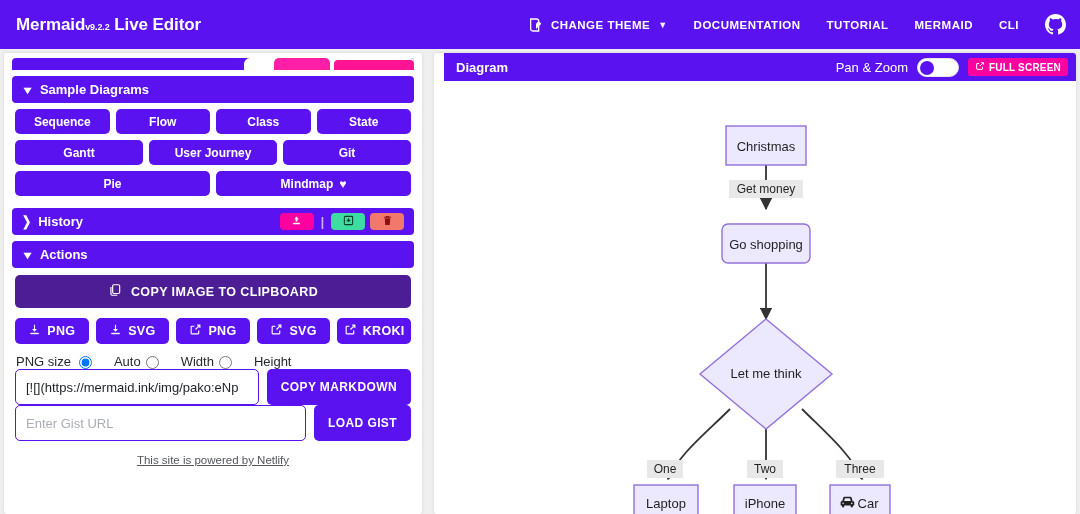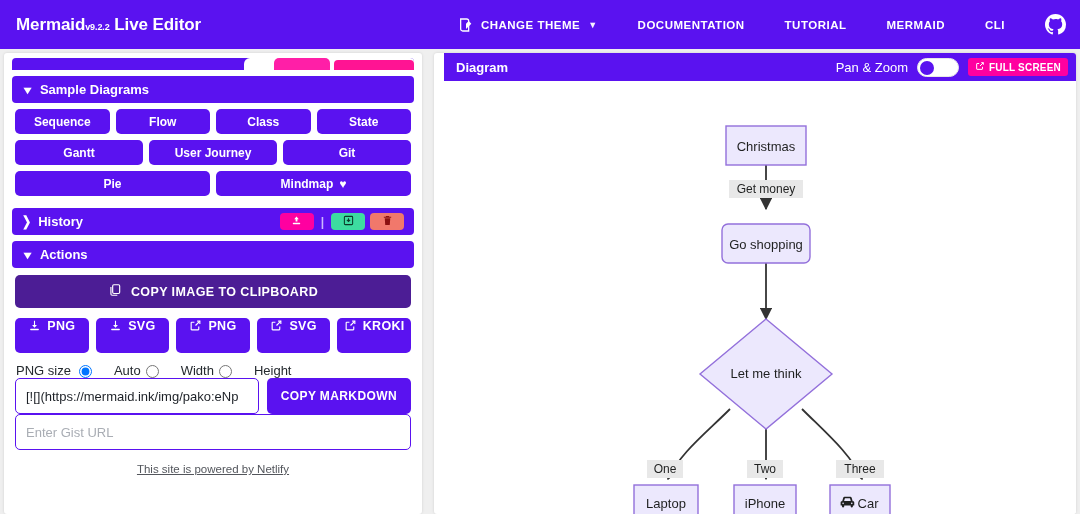--- a/index.html
+++ b/index.html
@@ -12,21 +12,21 @@
   }
 
   
   .navbar {
     height:49px; background:#5a12f0;
     display:flex; align-items:center; justify-content:space-between;
     padding:0 14px 0 16px; color:#fff;
   }
   .brand { font-size:17px; font-weight:bold; letter-spacing:-0.1px; white-space:nowrap; }
   .brand .ver { font-size:9px; font-weight:bold; vertical-align:baseline; }
-  .navlinks { display:flex; align-items:center; gap:40px; }
+  .navlinks { display:flex; align-items:center; gap:26px; }
   .navlink {
     font-size:11.5px; font-weight:bold; letter-spacing:0.5px;
     color:#fff; text-decoration:none; white-space:nowrap;
     display:flex; align-items:center; gap:7px;
   }
   .navlink svg { display:block; }
   .chev { font-size:9px; opacity:.95; margin-left:1px; }
 
   
   .body-wrap { display:flex; height:465px; background:#efefef; }
@@ -90,25 +90,25 @@
   .act-body { padding:7px 3px 4px 3px; }
   .wide-btn {
     width:100%; height:33px; background:#4c1d95; color:#fff;
     border:none; border-radius:5px; font-size:12.5px; font-weight:bold;
     letter-spacing:0.4px; cursor:pointer;
     font-family:"Liberation Sans", sans-serif;
     display:flex; align-items:center; justify-content:center; gap:9px;
   }
   .exp-row { display:flex; gap:7px; margin-top:10px; }
   .ebtn {
-    flex:1; height:35px; background:#5a12f0; color:#fff;
+    flex:1; height:26px; background:#5a12f0; color:#fff;
     border:none; border-radius:5px; font-size:12.5px; font-weight:bold;
     letter-spacing:0.3px; cursor:pointer;
     font-family:"Liberation Sans", sans-serif;
-    display:flex; align-items:flex-start; justify-content:center; gap:6px;
+    display:flex; align-items:center; justify-content:center; gap:6px;
   }
 
   .png-size {
     display:flex; align-items:center; gap:5px;
     margin-top:10px; font-size:13px; color:#24292e; padding-left:1px;
   }
   .png-size label { display:flex; align-items:flex-end; gap:22px; cursor:pointer; }
   .png-size input { margin:0; cursor:pointer; }
   .png-label { margin-right:3px; }
 
@@ -350,20 +350,21 @@
           </label>
         </div>
 
         <div class="field-row">
           <input class="tinput" type="text" value="[![](https://mermaid.ink/img/pako:eNp" style="">
           <button class="fbtn">COPY MARKDOWN</button>
         </div>
 
         <div class="field-row">
           <input class="tinput" type="text" placeholder="Enter Gist URL" style="">
+          <button class="fbtn">LOAD GIST</button>
         </div>
 
         <div class="netlify-wrap">
           <a class="netlify" href="#">This site is powered by Netlify</a>
         </div>
       </div>
     </div>
   </div>
 
   <div class="right-col">

